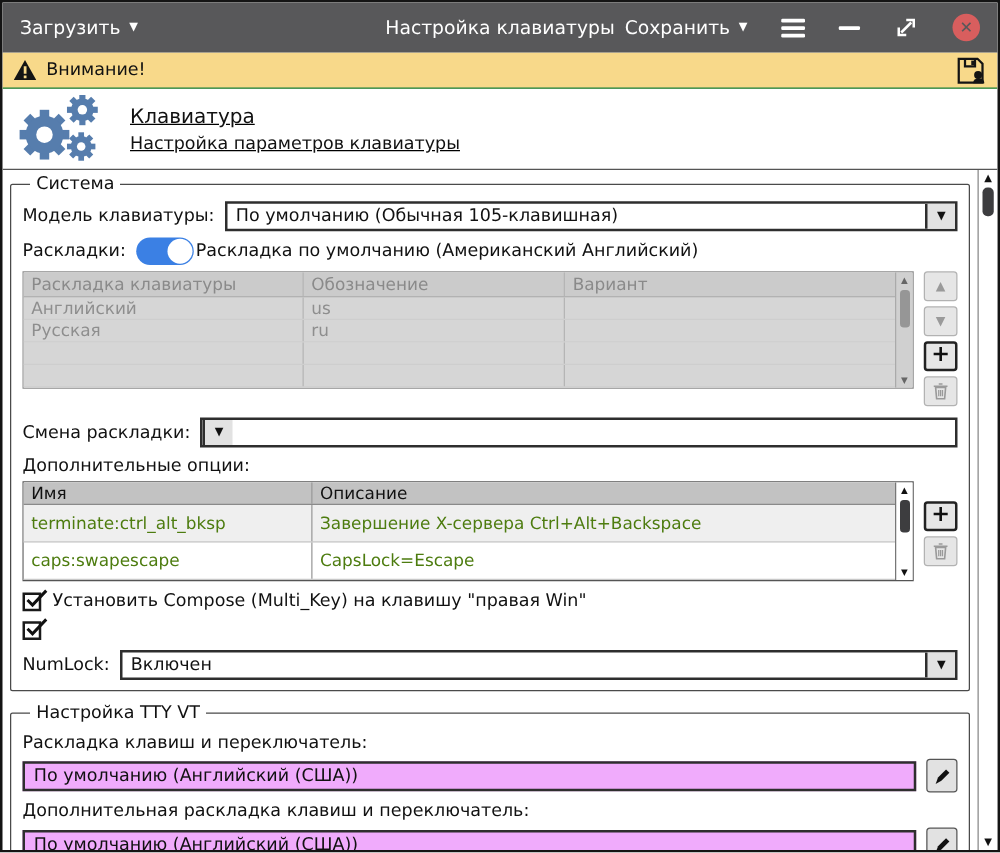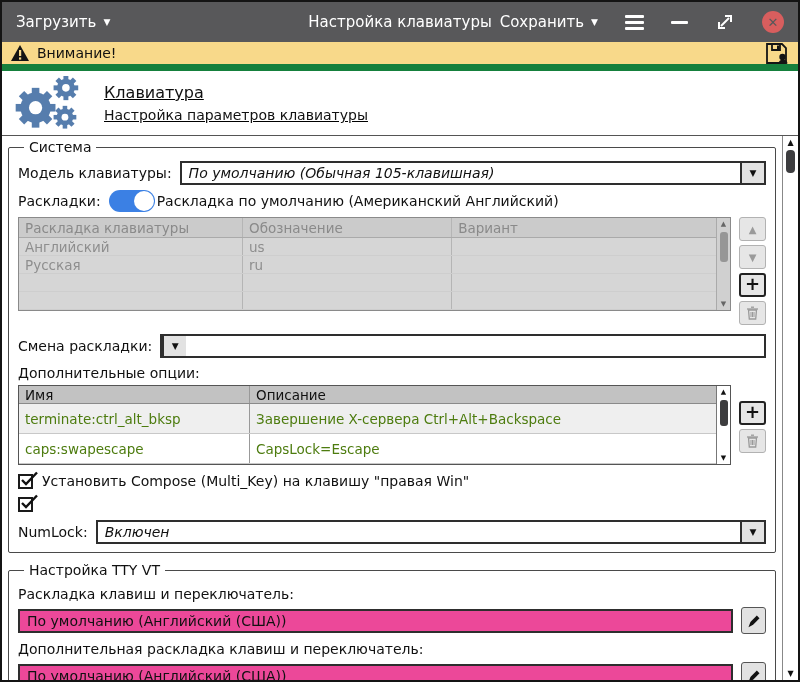--- a/index.html
+++ b/index.html
@@ -14,21 +14,21 @@
   .tb-caret{font-size:9px;line-height:1;}
   .tb-title{position:absolute;left:50%;transform:translateX(-50%);font-size:15px;}
   .tb-right{margin-left:auto;display:flex;align-items:center;gap:27px;text-align:right;}
   .ham{display:flex;flex-direction:column;gap:3px;}
   .ham span{display:block;width:19px;height:3px;background:#fff;border-radius:1px;}
   .min-ic{width:17px;height:3px;background:#fff;border-radius:1px;}
   .close-ic{width:22px;height:22px;border-radius:50%;background:#d85e5e;color:#58585a;
     display:flex;align-items:center;justify-content:center;font-size:13px;font-weight:bold;}
 
   
-  .warnbar{height:29px;background:#f8d98a;border-bottom:7px solid #15803d;display:flex;
+  .warnbar{height:29px;background:#f8d98a;border-bottom:1px solid #15803d;display:flex;
     align-items:center;gap:8px;padding:0 9px;font-size:14px;color:#111;flex:none;}
   .warn-right{margin-left:auto;display:flex;align-items:center;}
 
   
   .app-header{height:64px;display:flex;align-items:center;gap:22px;padding:0 8px;flex:none;text-decoration:underline;}
   .app-title{font-size:16px;color:#111;margin-bottom:5px;}
   .app-sub{font-size:14px;color:#111;}
 
   
   .scroll-area{flex:1;border-top:1px solid #555;position:relative;
@@ -42,21 +42,21 @@
 
   
   fieldset{border:1px solid #4a4a4a;border-radius:2px;margin:0 0 9px 2px;
     padding:1px 9px 8px 9px;}
   legend{font-size:14px;color:#111;padding:0 5px;margin-left:6px;}
 
   .frow{display:flex;align-items:center;gap:8px;margin:5px 0;}
   .lbl{font-size:14px;color:#111;white-space:nowrap;}
 
   .combo{flex:1;height:24px;border:2px solid #2e2e2e;background:#fff;display:flex;
-    align-items:stretch;min-width:0;font-style:italic;}
+    align-items:stretch;min-width:0;}
   .combo-text{flex:1;display:flex;align-items:center;padding:0 7px;font-size:14px;
     color:#111;white-space:nowrap;overflow:hidden;}
   .combo-btn{width:24px;background:#e2e2e2;border-left:2px solid #2e2e2e;display:flex;
     align-items:center;justify-content:center;font-size:9px;color:#111;}
 
   .toggle{width:46px;height:22px;border-radius:12px;background:#3b80e4;position:relative;
     flex:none;margin:0 2px;}
   .toggle-knob{position:absolute;right:1px;top:1px;width:20px;height:20px;background:#fff;
     border-radius:50%;}
 
@@ -99,21 +99,21 @@
   .mt16{margin-top:16px;}
 
   
   .checkrow{display:flex;align-items:center;gap:9px;margin:8px 0;font-size:14px;color:#111;}
   .checkbox{width:15px;height:15px;border:2px solid #1a1a1a;background:#fff;position:relative;flex:none;}
   .checkbox svg{position:absolute;left:0px;top:-5px;overflow:visible;}
 
   
   .flabel{font-size:14px;color:#111;margin:7px 0 5px;}
   .fieldrow{display:flex;align-items:center;gap:8px;margin-bottom:3px;}
-  .tfield{flex:1;height:24px;border:2px solid #2e2e2e;background:#ec4899;display:flex;
+  .tfield{flex:1;height:24px;border:2px solid #2e2e2e;background:#f0abfc;display:flex;
     align-items:center;padding:0 7px;font-size:14px;color:#111;white-space:nowrap;overflow:hidden;}
   .editbtn{width:25px;height:27px;background:#e2e2e2;border:1px solid #555;border-radius:3px;
     display:flex;align-items:center;justify-content:center;flex:none;}
 </style>
 </head>
 <body>
 
 <div class="window">
 
   <div class="titlebar">

